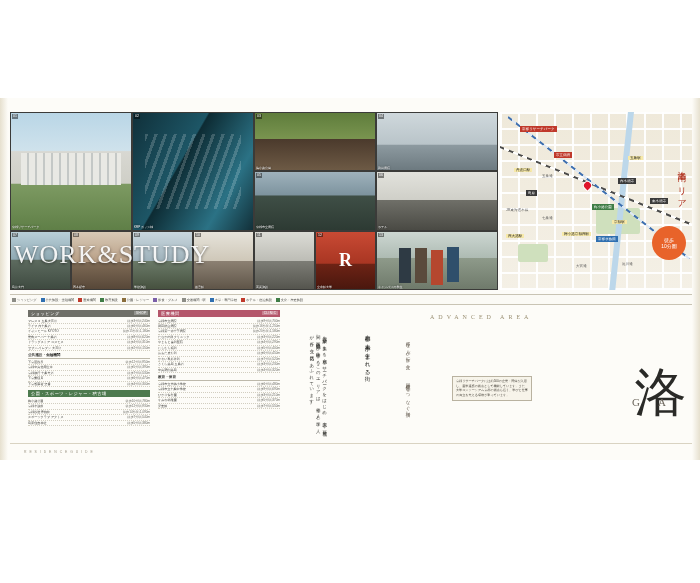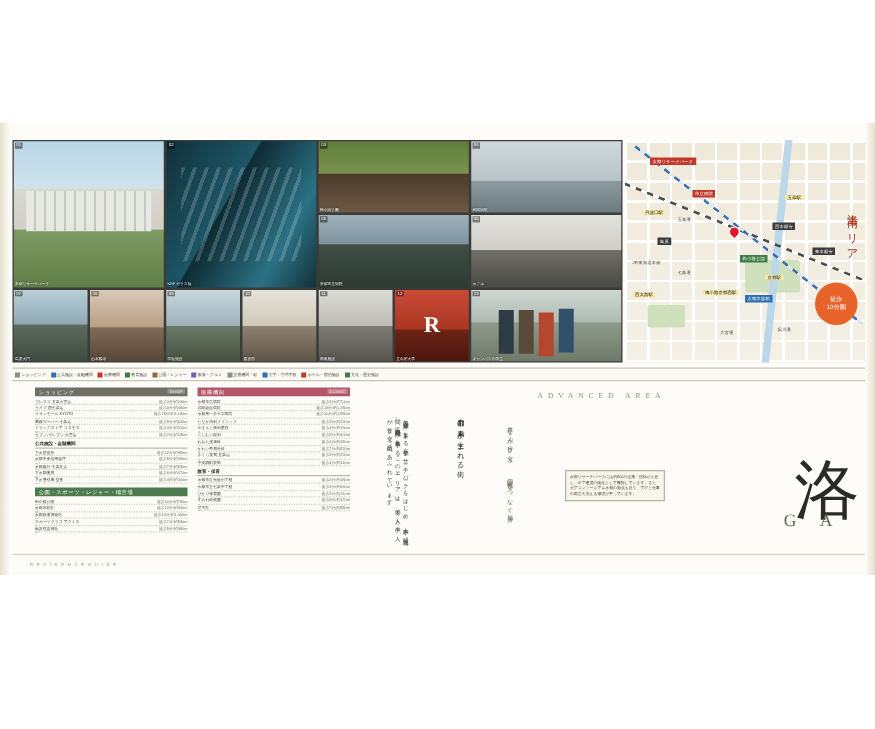--- a/index.html
+++ b/index.html
@@ -377,23 +377,23 @@
     font-family: "Liberation Serif", serif;
     font-size: 52px;
     color: #2a2a27;
     line-height: 1;
     writing-mode: vertical-rl;
     letter-spacing: 2px;
   }
   .ga {
     position: absolute;
     right: 18px;
-    bottom: 16px;
+    bottom: 34px;
     font-family: "Liberation Serif", serif;
-    font-size: 14px;
+    font-size: 11px;
     letter-spacing: 8px;
     color: #6a645a;
   }
   .note-box {
     position: absolute;
     left: 152px;
     top: 66px;
     width: 72px;
     padding: 2px 3px;
     border: .5px solid #b9b2a0;
@@ -490,20 +490,21 @@
         <div class="ph p12">
           <span class="num">12</span>
           <span class="cap">立命館大学</span>
         </div>
         <div class="ph p13">
           <span class="num">13</span>
           <span class="cap">キャンパスの学生</span>
         </div>
       </div>
 
+      <div class="wordmark">WORK&amp;STUDY</div>
 
       <div class="map">
         <div class="map-grid"></div>
         <div class="map-green" style="left:96px;top:96px;width:44px;height:26px;"></div>
         <div class="map-green" style="left:18px;top:132px;width:30px;height:18px;"></div>
         <div class="map-river"></div>
         <div class="map-rail"></div>
         <div class="map-rail2"></div>
 
         <div class="map-station" style="left:112px;top:108px;">京都駅</div>

